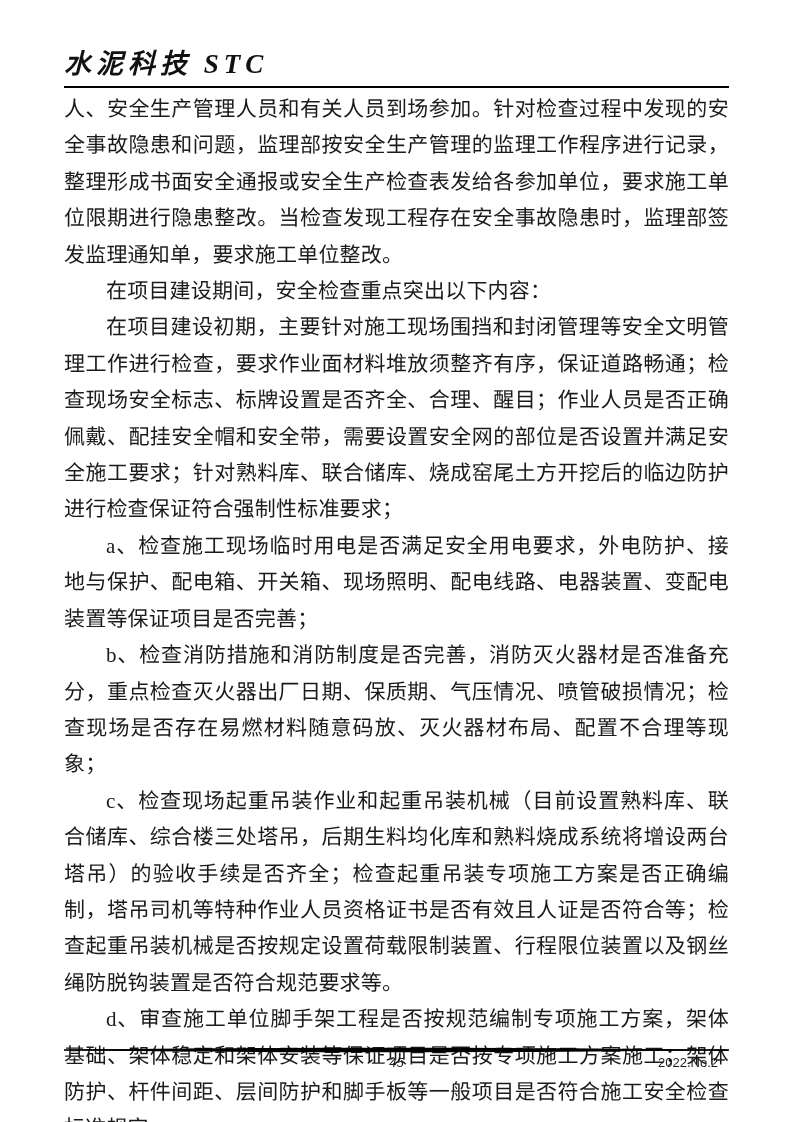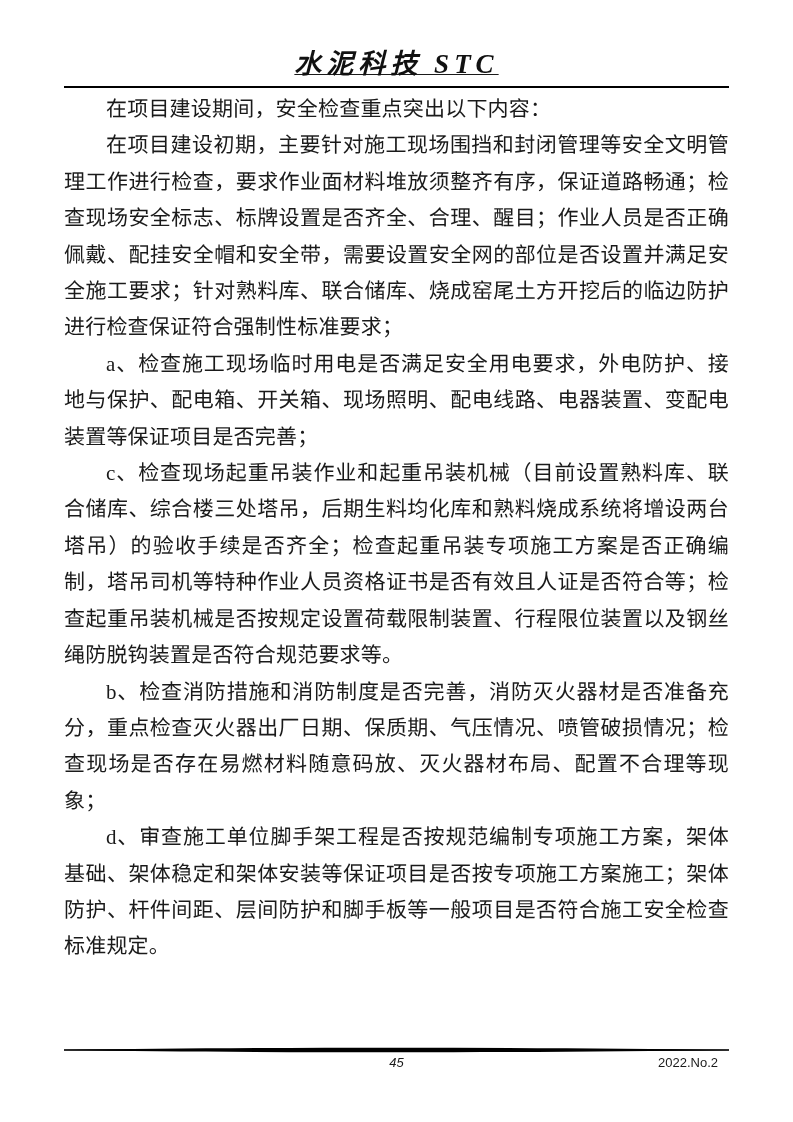--- a/index.html
+++ b/index.html
@@ -15,22 +15,20 @@
     color: #1a1a1a;
     font-family: "Liberation Serif", serif;
     overflow: hidden;
   }
   
   .header {
     position: absolute;
     top: 42px;
     left: 64px;
     width: 665px;
-    text-align: center;
-    text-decoration: underline;
   }
   .page-title {
     font-size: 27px;
     font-weight: 700;
     font-style: italic;
     letter-spacing: 5px;
     color: #111;
     white-space: nowrap;
   }
   .header-rule {
@@ -99,25 +97,26 @@
 
 <div class="page">
 
   <div class="header">
     <span class="page-title">水泥科技 STC</span>
   </div>
 
   <div class="header-rule"></div>
 
   <div class="content">
+      <p>人、安全生产管理人员和有关人员到场参加。针对检查过程中发现的安全事故隐患和问题，监理部按安全生产管理的监理工作程序进行记录，整理形成书面安全通报或安全生产检查表发给各参加单位，要求施工单位限期进行隐患整改。当检查发现工程存在安全事故隐患时，监理部签发监理通知单，要求施工单位整改。</p>
       <p class="indent">在项目建设期间，安全检查重点突出以下内容：</p>
       <p class="indent">在项目建设初期，主要针对施工现场围挡和封闭管理等安全文明管理工作进行检查，要求作业面材料堆放须整齐有序，保证道路畅通；检查现场安全标志、标牌设置是否齐全、合理、醒目；作业人员是否正确佩戴、配挂安全帽和安全带，需要设置安全网的部位是否设置并满足安全施工要求；针对熟料库、联合储库、烧成窑尾土方开挖后的临边防护进行检查保证符合强制性标准要求；</p>
       <p class="indent">a、检查施工现场临时用电是否满足安全用电要求，外电防护、接地与保护、配电箱、开关箱、现场照明、配电线路、电器装置、变配电装置等保证项目是否完善；</p>
+      <p class="indent">b、检查消防措施和消防制度是否完善，消防灭火器材是否准备充分，重点检查灭火器出厂日期、保质期、气压情况、喷管破损情况；检查现场是否存在易燃材料随意码放、灭火器材布局、配置不合理等现象；</p>
       <p class="indent">c、检查现场起重吊装作业和起重吊装机械（目前设置熟料库、联合储库、综合楼三处塔吊，后期生料均化库和熟料烧成系统将增设两台塔吊）的验收手续是否齐全；检查起重吊装专项施工方案是否正确编制，塔吊司机等特种作业人员资格证书是否有效且人证是否符合等；检查起重吊装机械是否按规定设置荷载限制装置、行程限位装置以及钢丝绳防脱钩装置是否符合规范要求等。</p>
-      <p class="indent">b、检查消防措施和消防制度是否完善，消防灭火器材是否准备充分，重点检查灭火器出厂日期、保质期、气压情况、喷管破损情况；检查现场是否存在易燃材料随意码放、灭火器材布局、配置不合理等现象；</p>
       <p class="indent">d、审查施工单位脚手架工程是否按规范编制专项施工方案，架体基础、架体稳定和架体安装等保证项目是否按专项施工方案施工；架体防护、杆件间距、层间防护和脚手板等一般项目是否符合施工安全检查标准规定。</p>
     </div>
 
   <div class="footer">
     <svg class="footer-divider" viewBox="0 0 665 8" xmlns="http://www.w3.org/2000/svg" preserveAspectRatio="none">
       <rect x="0" y="3.2" width="665" height="1.6" fill="#000"></rect>
       <path d="M0,4 C 200,0.9 465,0.9 665,4 C 465,7.1 200,7.1 0,4 Z" fill="#000"></path>
     </svg>
     <div class="footer-row">
       <span class="page-number">45</span>

